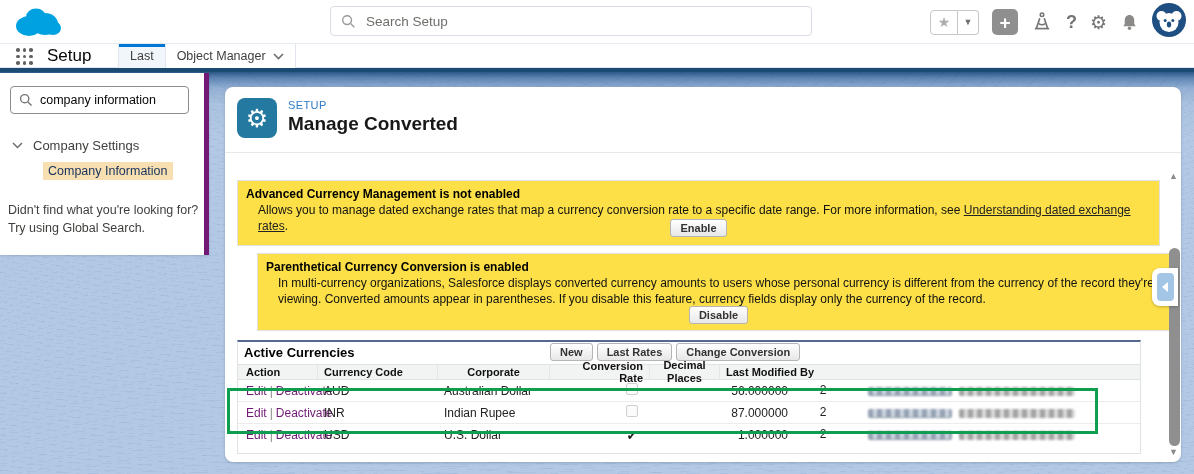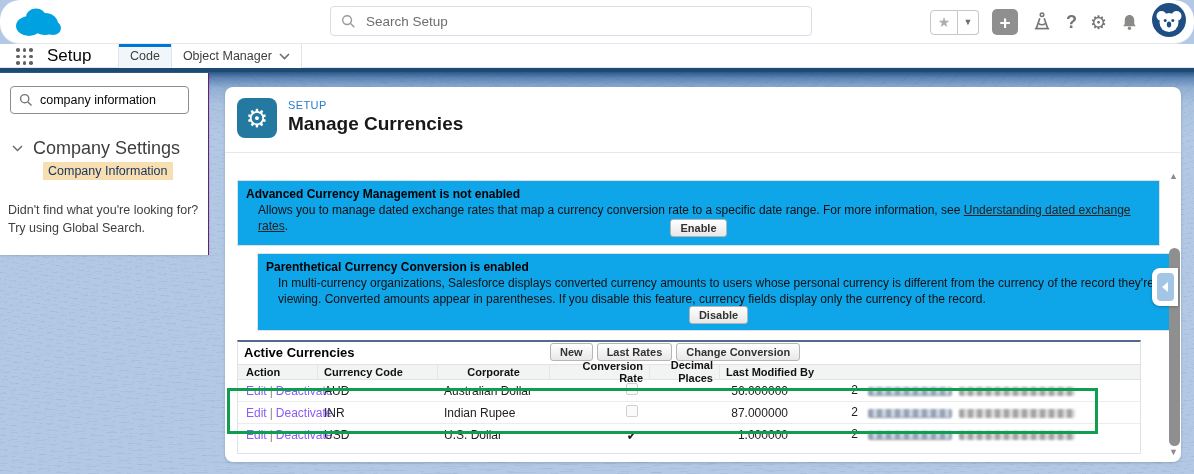--- a/index.html
+++ b/index.html
@@ -2,21 +2,21 @@
 <html><head>
 <meta charset="utf-8">
 <style>
   * { margin:0; padding:0; box-sizing:border-box; }
   html,body { width:1194px; height:474px; }
   body { font-family:"Liberation Sans", sans-serif; background:#b2c8e4; }
   #app { position:relative; width:1194px; height:474px; overflow:hidden; background:#b2c8e4; }
 
   
   .topbar { position:absolute; left:0; top:0; width:1194px; height:44px; background:#fff;
-            border-bottom:1px solid #e5eaf1; z-index:30;border-radius:20px; }
+            border-bottom:1px solid #e5eaf1; z-index:30; }
   .logo { position:absolute; left:10px; top:3px; }
   .gsearch { position:absolute; left:330px; top:6px; width:482px; height:30px; background:#fff;
              border:1px solid #d8dde6; border-radius:4px; display:flex; align-items:center; padding:0 10px; }
   .gsearch input { border:0; outline:0; flex:1; font-size:13.5px; color:#080707; margin-left:10px;
                    font-family:"Liberation Sans",sans-serif; }
   .gsearch input::placeholder { color:#706e6b; }
   .hicons { position:absolute; right:8px; top:0; height:44px; display:flex; align-items:center; gap:13px; }
   .favgrp { display:flex; }
   .favgrp .cell { height:25px; border:1px solid #c9c7c5; background:#fff; display:flex; align-items:center; justify-content:center; }
   .favgrp .cell.star { width:28px; border-radius:4px 0 0 4px; color:#b0adab; font-size:14px; }
@@ -44,42 +44,42 @@
 
   
   .bgarea { position:absolute; left:0; top:72px; width:1194px; height:402px;
             background:
               repeating-radial-gradient(ellipse 420px 90px at 30% -20px, rgba(23,74,122,0.06) 0 1.5px, rgba(255,255,255,0) 1.5px 16px),
               repeating-radial-gradient(ellipse 520px 120px at 75% -30px, rgba(23,74,122,0.05) 0 1.5px, rgba(255,255,255,0) 1.5px 20px),
               linear-gradient(180deg, #2c5787 0px, #5e85b4 6px, #93afd3 16px, #abc2e0 32px, #b2c8e4 64px, #b2c8e4 100%); }
 
   
   .sidebar { position:absolute; left:0; top:73px; width:209px; height:182px; background:#fff;
-             border-right:1px solid #701a75; box-shadow:0 1px 2px rgba(0,0,0,.12); z-index:10; }
+             border-right:5px solid #701a75; box-shadow:0 1px 2px rgba(0,0,0,.12); z-index:10; }
   .sbsearch { position:absolute; left:10px; top:13px; width:179px; height:28px; border:1px solid #8d8d8d;
               border-radius:4px; display:flex; align-items:center; padding:0 8px; background:#fff; }
   .sbsearch input { border:0; outline:0; flex:1; font-size:12.5px; color:#080707; margin-left:7px; width:120px;
                     font-family:"Liberation Sans",sans-serif; }
   .treegroup { position:absolute; left:12px; top:65px; display:flex; align-items:center; gap:10px;
-               font-size:18px; color:#3e3e3c; }
+               font-size:13px; color:#3e3e3c; }
   .treeitem { position:absolute; left:43px; top:89px; font-size:12.5px; color:#16325c;
               background:#f8dfb2; padding:2px 5px; cursor:pointer; }
   .sbhelp { position:absolute; left:8px; top:128px; width:194px; font-size:12.5px; color:#3e3e3c; line-height:1.45; }
 
   
   .panel { position:absolute; left:225px; top:87px; width:956px; height:375px; background:#fff;
            border-radius:8px; box-shadow:0 1px 3px rgba(0,0,0,.18); z-index:10; }
   .ptile { position:absolute; left:12px; top:11px; width:40px; height:40px; border-radius:8px;
            background:#2379a0; color:#fff; display:flex; align-items:center; justify-content:center; font-size:25px; }
   .eyebrow { position:absolute; left:63px; top:12px; font-size:11px; color:#2b7bc7; letter-spacing:.4px; }
   .ptitle { position:absolute; left:63px; top:26px; font-size:19px; font-weight:bold; color:#181818; }
   .pdivider { position:absolute; left:0; top:65px; width:100%; height:1px; background:#e8e8e8; }
 
   
-  .sect { position:absolute; left:12px; width:923px; border:1px solid #dfe0e1; background:#0ea5e9;
+  .sect { position:absolute; left:12px; width:923px; border:1px solid #dfe0e1; background:#fde047;
           font-size:12px; color:#000; }
   .sect .stitle { position:absolute; left:8px; top:6px; font-weight:bold; font-size:12px; }
   .sect .sbody { position:absolute; left:20px; top:21px; right:10px; line-height:1.35; font-size:12px; color:#111; }
   .sect .sbtnrow { position:absolute; left:0; right:0; text-align:center; }
   .cbtn { display:inline-block; font-family:"Liberation Sans",sans-serif; font-size:11px; font-weight:bold;
           color:#333; background:linear-gradient(#ffffff,#e7e7e8); border:1px solid #b5b5b5; border-radius:3px;
           padding:2px 9px; cursor:pointer; }
   .ulink { text-decoration:underline; color:#222; cursor:pointer; }
 
   
@@ -91,24 +91,24 @@
   .tblhead { display:flex; height:16px; background:#f2f3f3; border-top:1px solid #e0e3e5;
              border-bottom:1px solid #e0e3e5; font-size:11px; font-weight:bold; color:#111; align-items:center; }
   .tblhead > div { border-right:1px solid #e4e6e8; height:100%; display:flex; align-items:center; padding:0 6px; }
   .tblhead > div:last-child { border-right:0; }
   .trow { display:flex; height:22px; align-items:center; border-bottom:1px solid #ececec; font-size:12px; color:#222; }
   .c-action { width:80px;  padding-left:8px; }
   .c-code   { width:120px; padding-left:6px; }
   .c-name   { width:138px; padding-left:6px; }
   .c-corp   { width:112px; justify-content:center; text-align:center; }
   .c-rate   { width:100px; justify-content:flex-end; text-align:right; }
-  .c-dec    { width:70px;  justify-content:flex-end; text-align:right; line-height:1.15; }
+  .c-dec    { width:70px;  justify-content:flex-end; text-align:center; line-height:1.15; }
   .c-mod    { flex:1; padding-left:10px; }
   .tblhead .c-action { padding-left:8px; }
-  .alink { color:#8b5cf6; cursor:pointer; }
+  .alink { color:#701a75; cursor:pointer; }
   .asep { color:#888; margin:0 3px; }
   .chkbox { display:inline-block; width:12px; height:12px; border:1px solid #cfcfcf; background:#fbfbfb; border-radius:2px; }
   .chkmark { font-size:14px; font-weight:bold; color:#222; }
   .redact { display:inline-block; height:9px; border-radius:2px; filter:blur(1.3px); vertical-align:middle; }
   .redact.rname { width:84px; background:repeating-linear-gradient(90deg,#96a2b4 0 5px,#cdd5df 5px 9px);
                   border-bottom:1px solid #8b98a8; }
   .redact.rdate { width:116px; background:repeating-linear-gradient(90deg,#a3a3a3 0 5px,#dadada 5px 9px); margin-left:7px; }
 
   
   .sbarrow { position:absolute; left:942px; width:13px; text-align:center; color:#8c8a88; font-size:9px; cursor:pointer; }
@@ -206,21 +206,21 @@
         <i></i>
         <i></i>
         <i></i>
         <i></i>
         <i></i>
         <i></i>
     </div>
     <div class="applabel">Setup</div>
     <div class="tabs">
       <div class="tab active">
-        <span>Code</span>
+        <span>Last</span>
       </div>
       <div class="tab">
         <span>Object Manager</span>
         <svg class="chev" width="11" height="7" viewBox="0 0 11 7">
           <polyline points="1,1 5.5,5.5 10,1" fill="none" stroke="#706e6b" stroke-width="1.6"></polyline>
         </svg>
       </div>
     </div>
   </div>
 
@@ -241,21 +241,21 @@
     <div class="treeitem">Company Information</div>
     <div class="sbhelp">Didn't find what you're looking for? Try using Global Search.</div>
   </div>
 
   <div class="panel">
 
     <div class="ptile">
       <span>⚙</span>
     </div>
     <div class="eyebrow">SETUP</div>
-    <div class="ptitle">Manage Currencies</div>
+    <div class="ptitle">Manage Converted</div>
     <div class="pdivider"></div>
 
     <div class="sect" style="top:93px; height:66px;">
       <div class="stitle">Advanced Currency Management is not enabled</div>
       <div class="sbody">
         <span>Allows you to manage dated exchange rates that map a currency conversion rate to a specific date range. For more information, see </span><span class="ulink">Understanding dated exchange rates</span><span>.</span>
       </div>
       <div class="sbtnrow" style="top:38px;">
         <span class="cbtn">Enable</span>
       </div>

